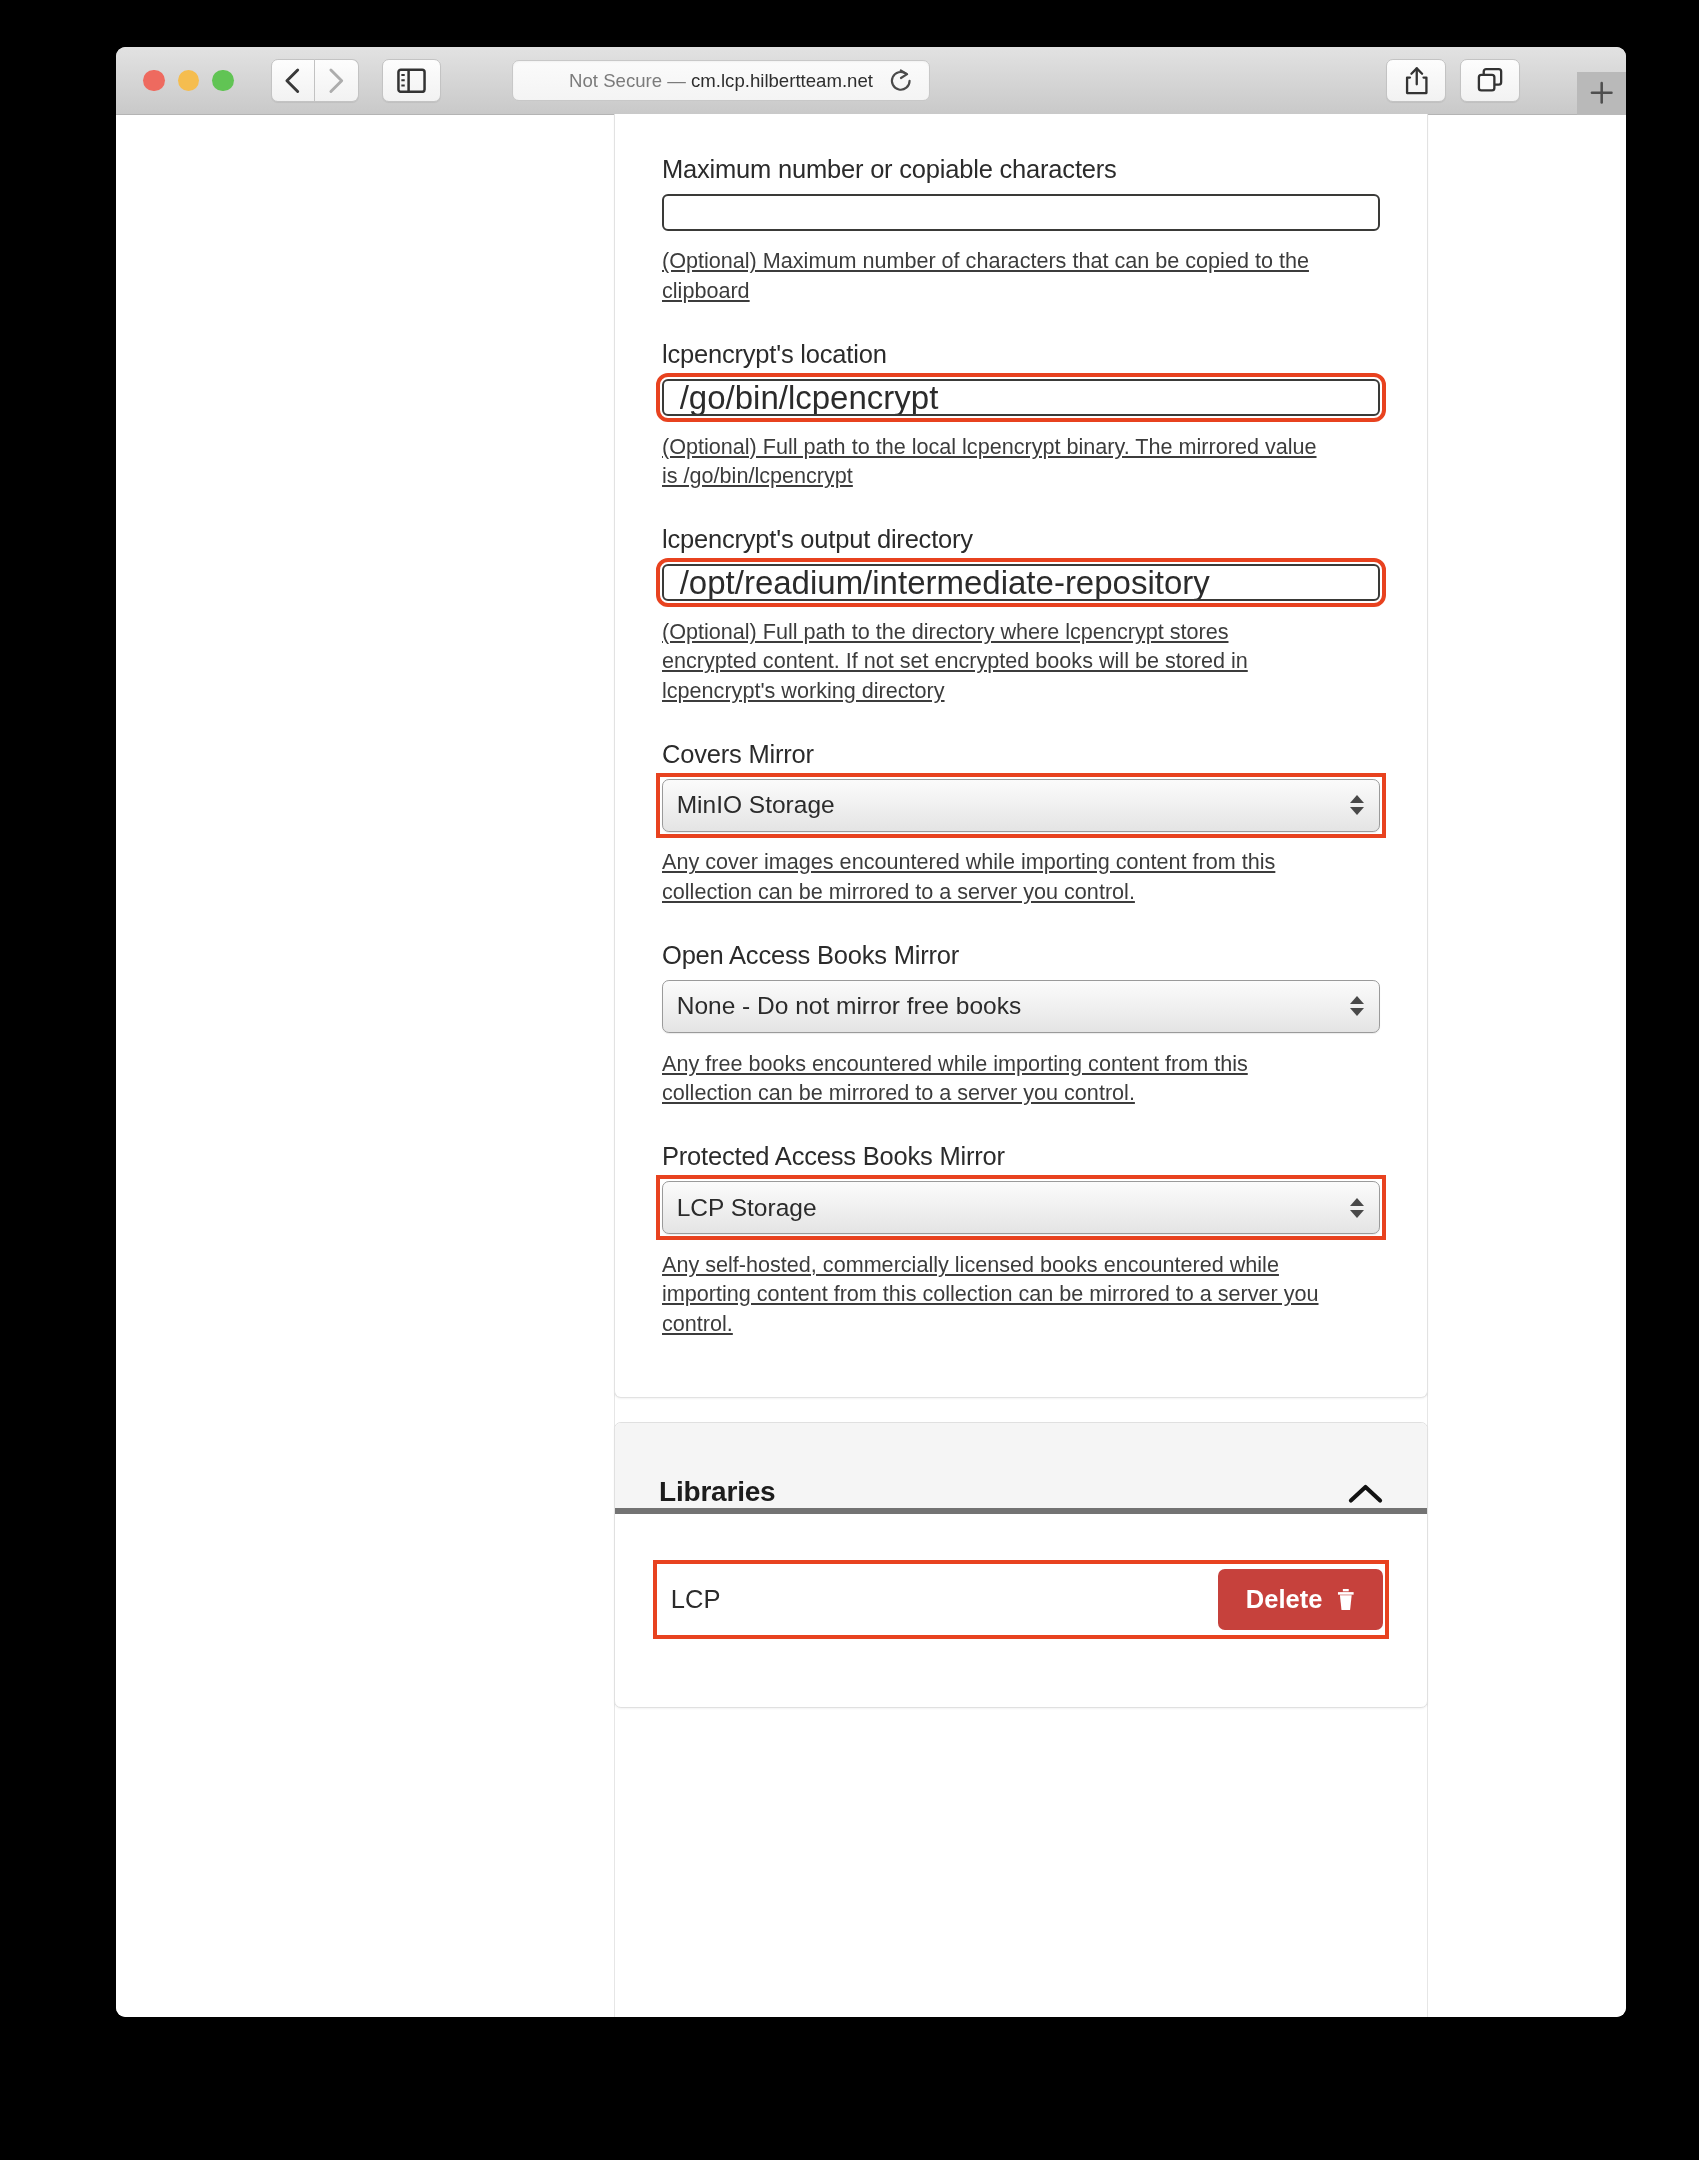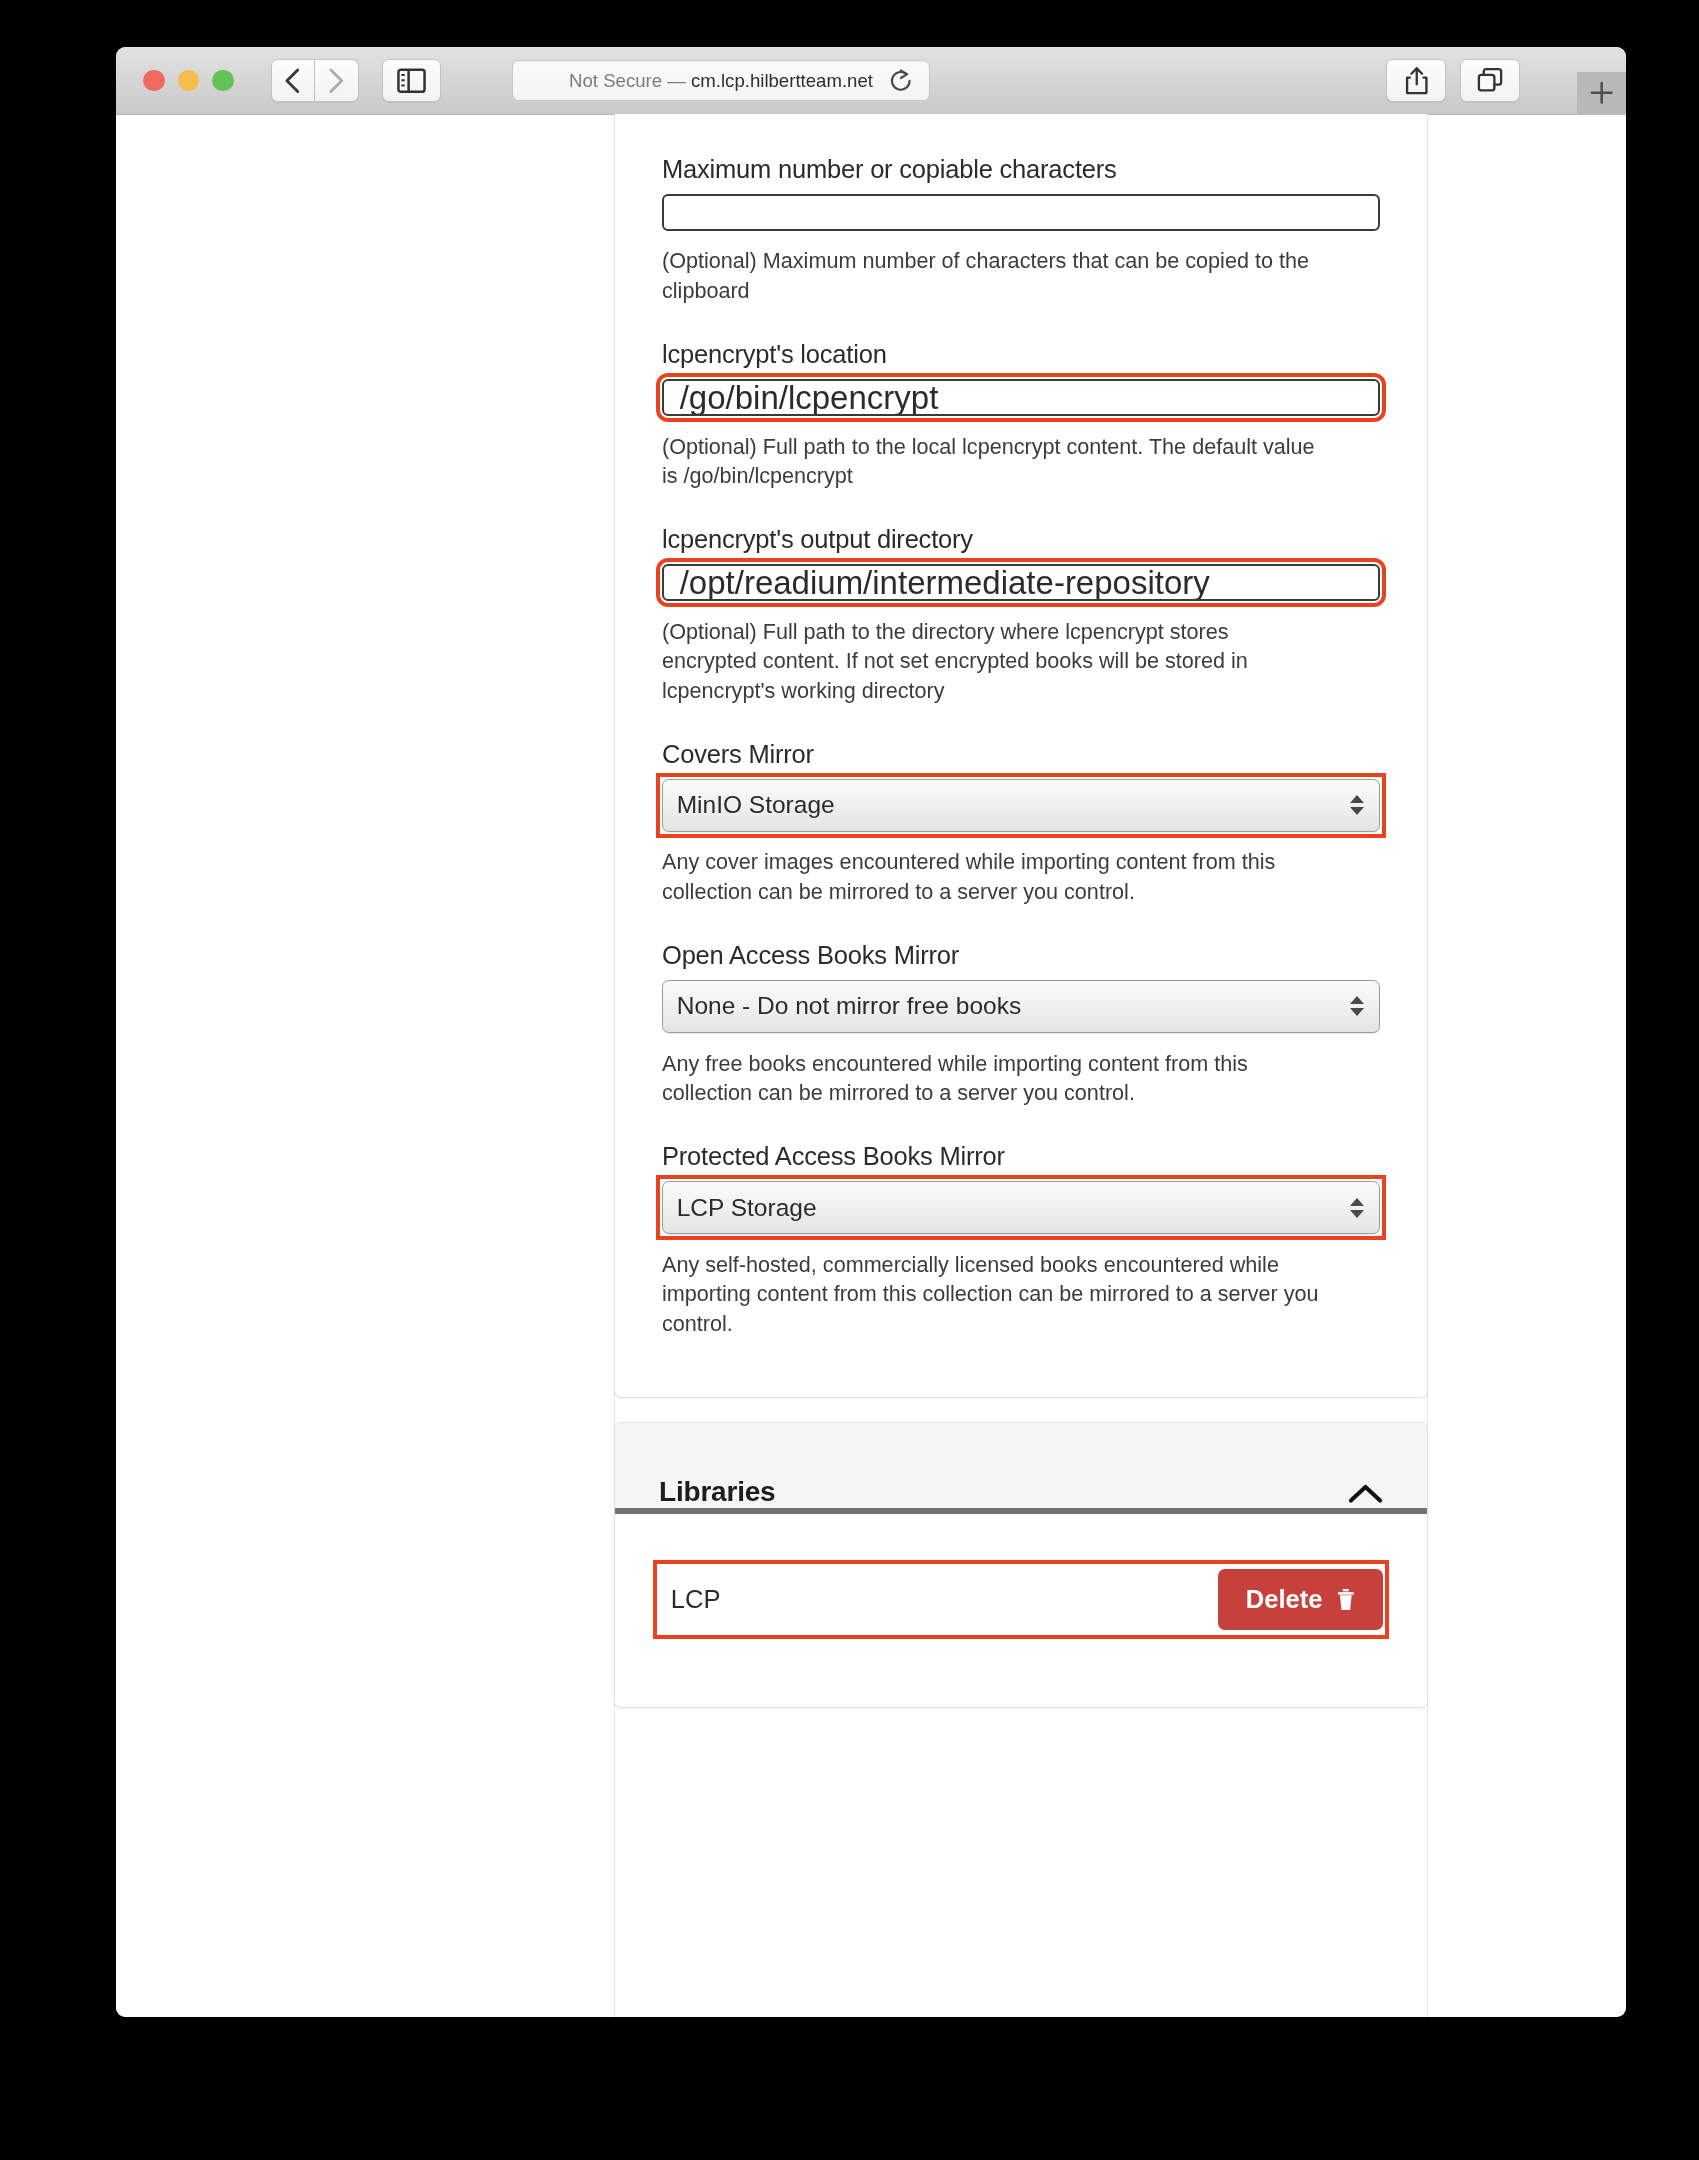--- a/index.html
+++ b/index.html
@@ -157,20 +157,21 @@
     border-radius: 6px;
     outline: none;
   }
 
   .help-text {
     font-size: 21.6px;
     line-height: 1.36;
     color: #3c3c3c;
     margin-top: 15.7px;
     max-width: 662px;
+    text-decoration: underline;
   }
 
   .select-wrap {
     position: relative;
     width: 100%;
     height: 53px;
   }
   .select-box {
     width: 100%; height: 100%;
     background: linear-gradient(to bottom, #fbfbfb 0%, #f0f0f0 50%, #e4e4e4 100%);
@@ -343,21 +344,21 @@
 
         <div class="field">
           <div class="field-label">Maximum number or copiable characters</div>
           <input class="text-input" type="text" value="" style="">
           <div class="help-text">(Optional) Maximum number of characters that can be copied to the clipboard</div>
         </div>
 
         <div class="field">
           <div class="field-label">lcpencrypt's location</div>
           <input class="text-input hl" type="text" value="/go/bin/lcpencrypt" style="">
-          <div class="help-text">(Optional) Full path to the local lcpencrypt content. The default value is /go/bin/lcpencrypt</div>
+          <div class="help-text">(Optional) Full path to the local lcpencrypt binary. The mirrored value is /go/bin/lcpencrypt</div>
         </div>
 
         <div class="field">
           <div class="field-label">lcpencrypt's output directory</div>
           <input class="text-input hl" type="text" value="/opt/readium/intermediate-repository" style="">
           <div class="help-text">(Optional) Full path to the directory where lcpencrypt stores encrypted content. If not set encrypted books will be stored in lcpencrypt's working directory</div>
         </div>
 
         <div class="field">
           <div class="field-label">Covers Mirror</div>

